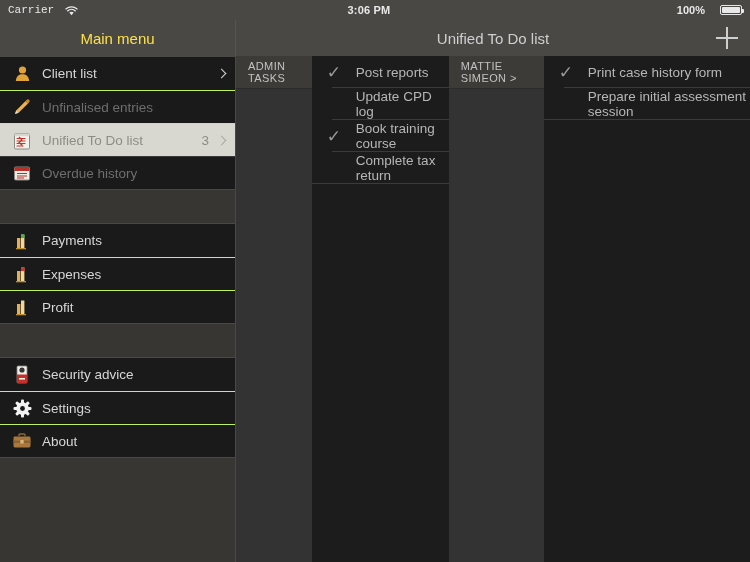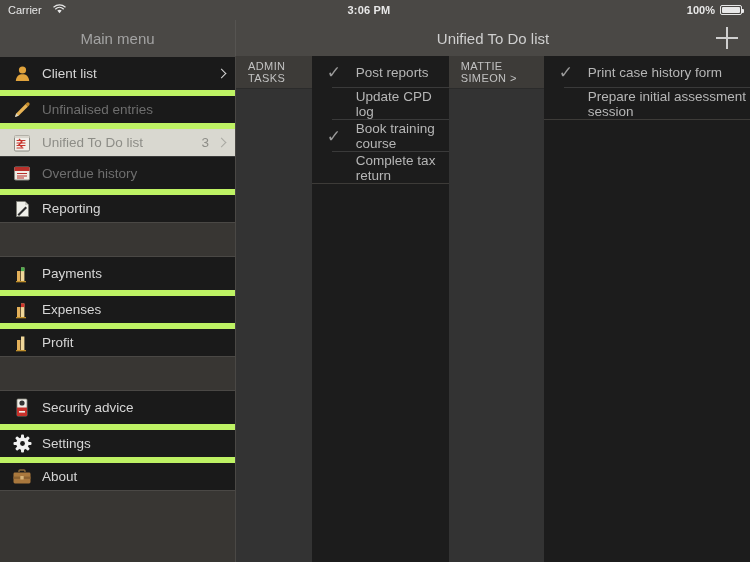--- a/index.html
+++ b/index.html
@@ -10,33 +10,33 @@
     overflow:hidden;
   }
   .app { position:relative; width:750px; height:562px; display:flex; flex-direction:column; }
 
   
   .statusbar {
     height:20px; background:#4a4845; flex:0 0 20px;
     display:flex; align-items:center; padding:0 8px;
     color:#e8e8e8; font-size:11px; position:relative;
   }
-  .sb-left { display:flex; align-items:flex-start; gap:11px; }
+  .sb-left { display:flex; align-items:flex-end; gap:11px;font-family:Liberation Mono, monospace; }
   .sb-center { position:absolute; left:0; right:12px; text-align:center; font-weight:bold; font-size:11px; letter-spacing:.2px; }
-  .sb-right { margin-left:auto; display:flex; align-items:center; gap:5px; font-weight:bold; position:relative; z-index:2;justify-content:center; }
+  .sb-right { margin-left:auto; display:flex; align-items:center; gap:15px; font-weight:bold; position:relative; z-index:2;justify-content:center; }
   .wifi { width:13px; height:10px; position:relative; display:inline-block; }
   .battery { width:22px; height:10px; border:1px solid #e8e8e8; border-radius:2px; position:relative; }
   .battery::after { content:""; position:absolute; right:-3px; top:3px; width:2px; height:4px; background:#e8e8e8; border-radius:0 1px 1px 0; }
   .battery i { position:absolute; left:1px; top:1px; bottom:1px; width:18px; background:#e8e8e8; border-radius:1px; display:block; }
 
   
   .navbar { height:36px; flex:0 0 36px; background:#4a4845; display:flex; position:relative; }
   .nav-left {
     width:236px; display:flex; align-items:center; justify-content:center;
-    color:#a3a3a3; font-size:15px; border-right:1px solid #565451;
+    color:#fde047; font-size:15px; border-right:1px solid #565451;
   }
   .nav-right { flex:1; display:flex; align-items:center; justify-content:center; position:relative; color:#cfcfcf; font-size:15px; }
   .plus-btn {
     position:absolute; right:12px; top:50%; transform:translateY(-50%);
     width:22px; height:22px; cursor:pointer;
   }
   .plus-btn::before, .plus-btn::after {
     content:""; position:absolute; background:#cfcfcf;
   }
   .plus-btn::before { left:0; right:0; top:10px; height:1.5px; }
@@ -52,21 +52,21 @@
     display:flex; flex-direction:column;
   }
   .side-group { background:#e5e5e5; border-top:1px solid #4a4845; border-bottom:1px solid #4a4845; }
   .side-gap { height:33px; background:#383633; }
   .side-gap.tall { flex:1; }
   .side-row {
     height:33px; display:flex; align-items:center; padding:0 10px;
     background:#1a1a1a; color:#d6d6d6; font-size:13.5px; cursor:pointer;
     position:relative;
   }
-  .side-row + .side-row { border-top:6px solid #bef264; }
+  .side-row + .side-row { border-top:1px solid #bef264; }
   .side-row.dim { color:#6e6e6e; }
   .side-row.selected { background:#d9d8d0; color:#8d8d87; }
   .side-row.selected + .side-row { border-top:1px solid #3a3a3a; }
   .side-icon { width:24px; height:22px; margin-right:8px; display:flex; align-items:center; justify-content:center; flex:0 0 24px; }
   .side-label { flex:1; white-space:nowrap; overflow:hidden; text-overflow:ellipsis; }
   .side-badge { font-size:13.5px; color:#8d8d87; margin-right:9px; }
   .chev { width:7px; height:7px; border-right:1.6px solid #d6d6d6; border-top:1.6px solid #d6d6d6; transform:rotate(45deg); }
   .side-row.selected .chev { border-color:#a9a9a2; }
 
   
@@ -179,30 +179,20 @@
               <g stroke="#b8302a" stroke-width="1" fill="none">
                 <path d="M4 8.5 h10"></path>
                   <path d="M4 11 h10"></path>
                   <path d="M4 13 h7"></path>
               </g>
             </svg>
           </span>
           <span class="side-label">Overdue history</span>
         </div>
 
-        <div class="side-row">
-          <span class="side-icon">
-            <svg width="17" height="18" viewBox="0 0 17 18">
-              <path d="M2.5 1.5 h8.5 L14.5 5 v11.5 h-12 Z" fill="#efefe9" stroke="#7d7d76" stroke-width="1"></path>
-              <path d="M11 1.5 v3.5 h3.5" fill="#c9c9c1"></path>
-              <path d="M3.5 14.5 L11.5 6.5 L13 8 L5 16 Z" fill="#2b2b2b"></path>
-            </svg>
-          </span>
-          <span class="side-label">Reporting</span>
-        </div>
 
       </div>
 
       <div class="side-gap"></div>
 
       <div class="side-group">
 
         <div class="side-row">
           <span class="side-icon">
             <svg width="16" height="18" viewBox="0 0 16 18">

